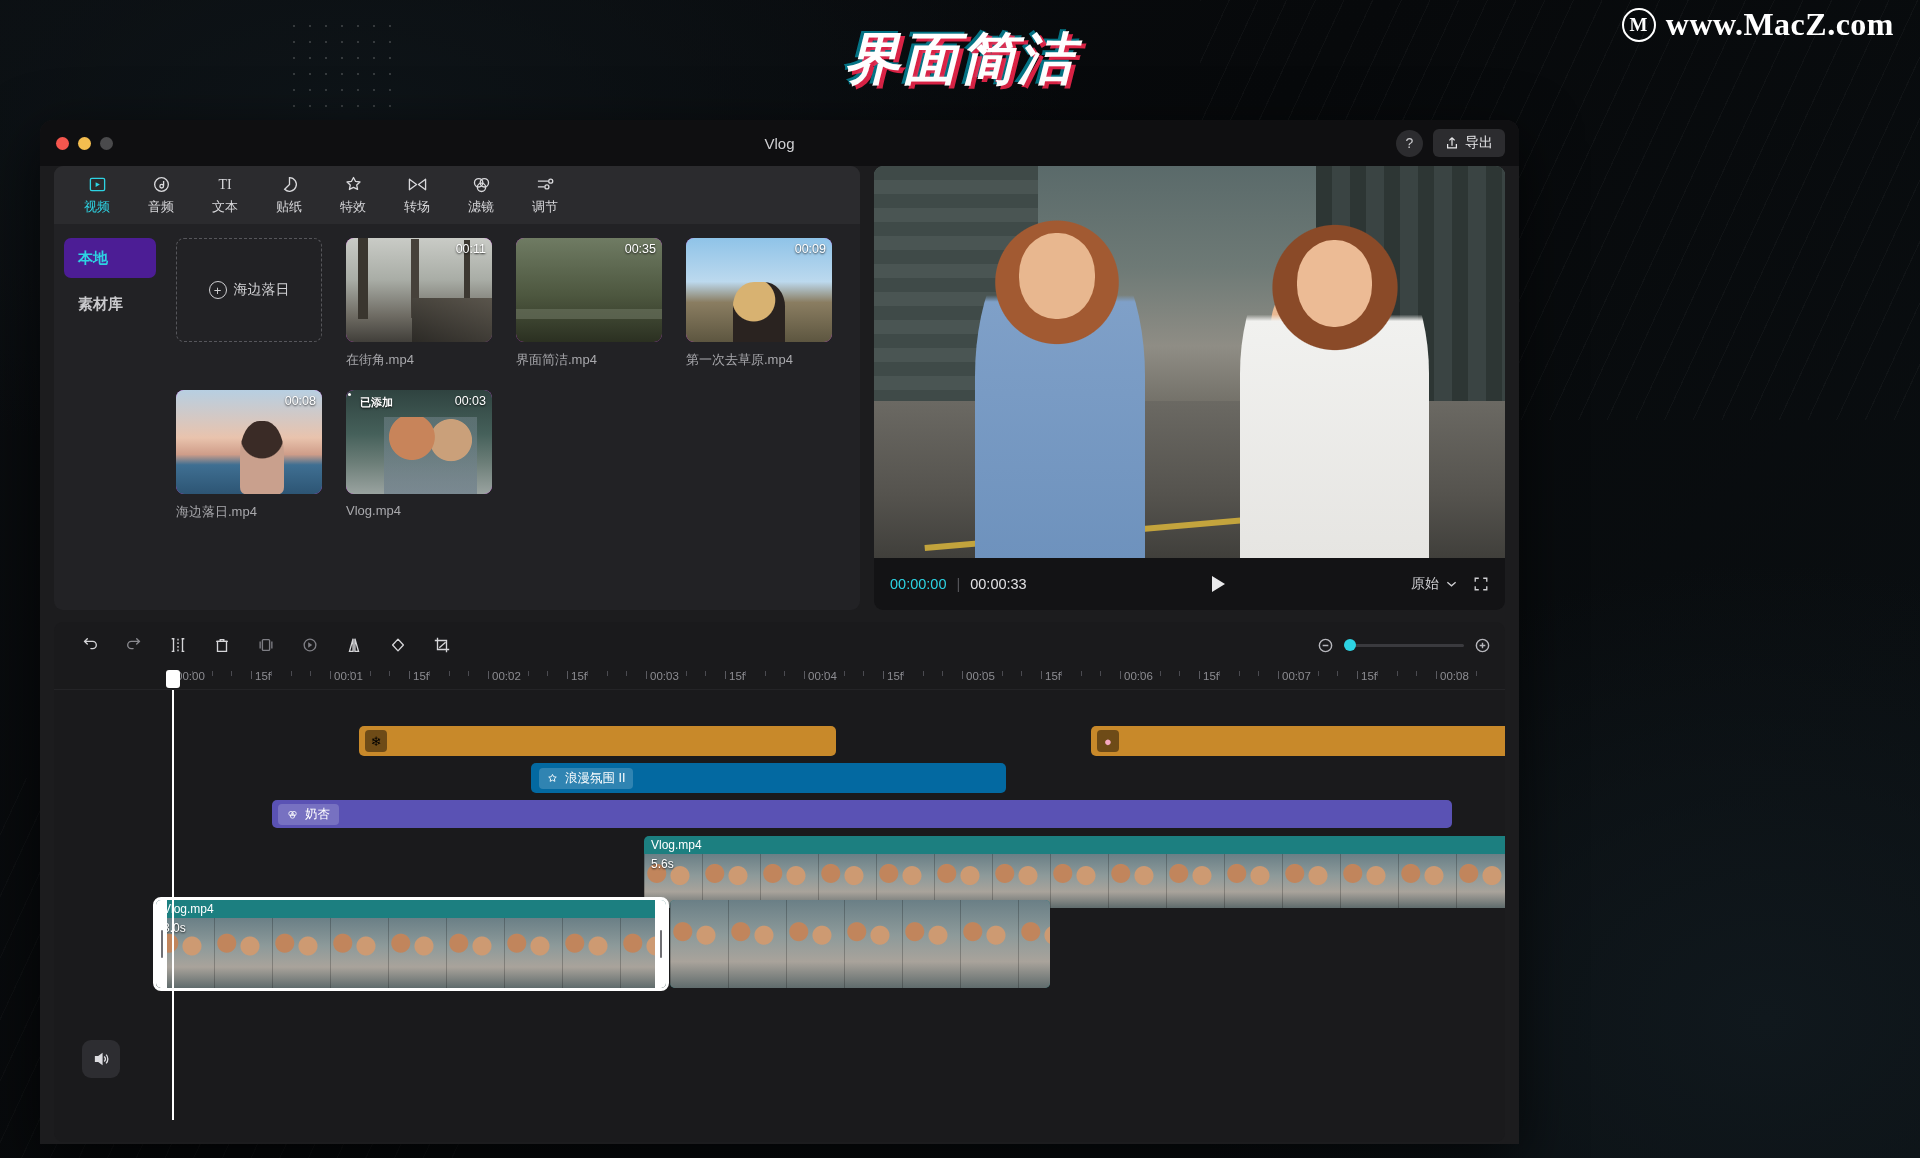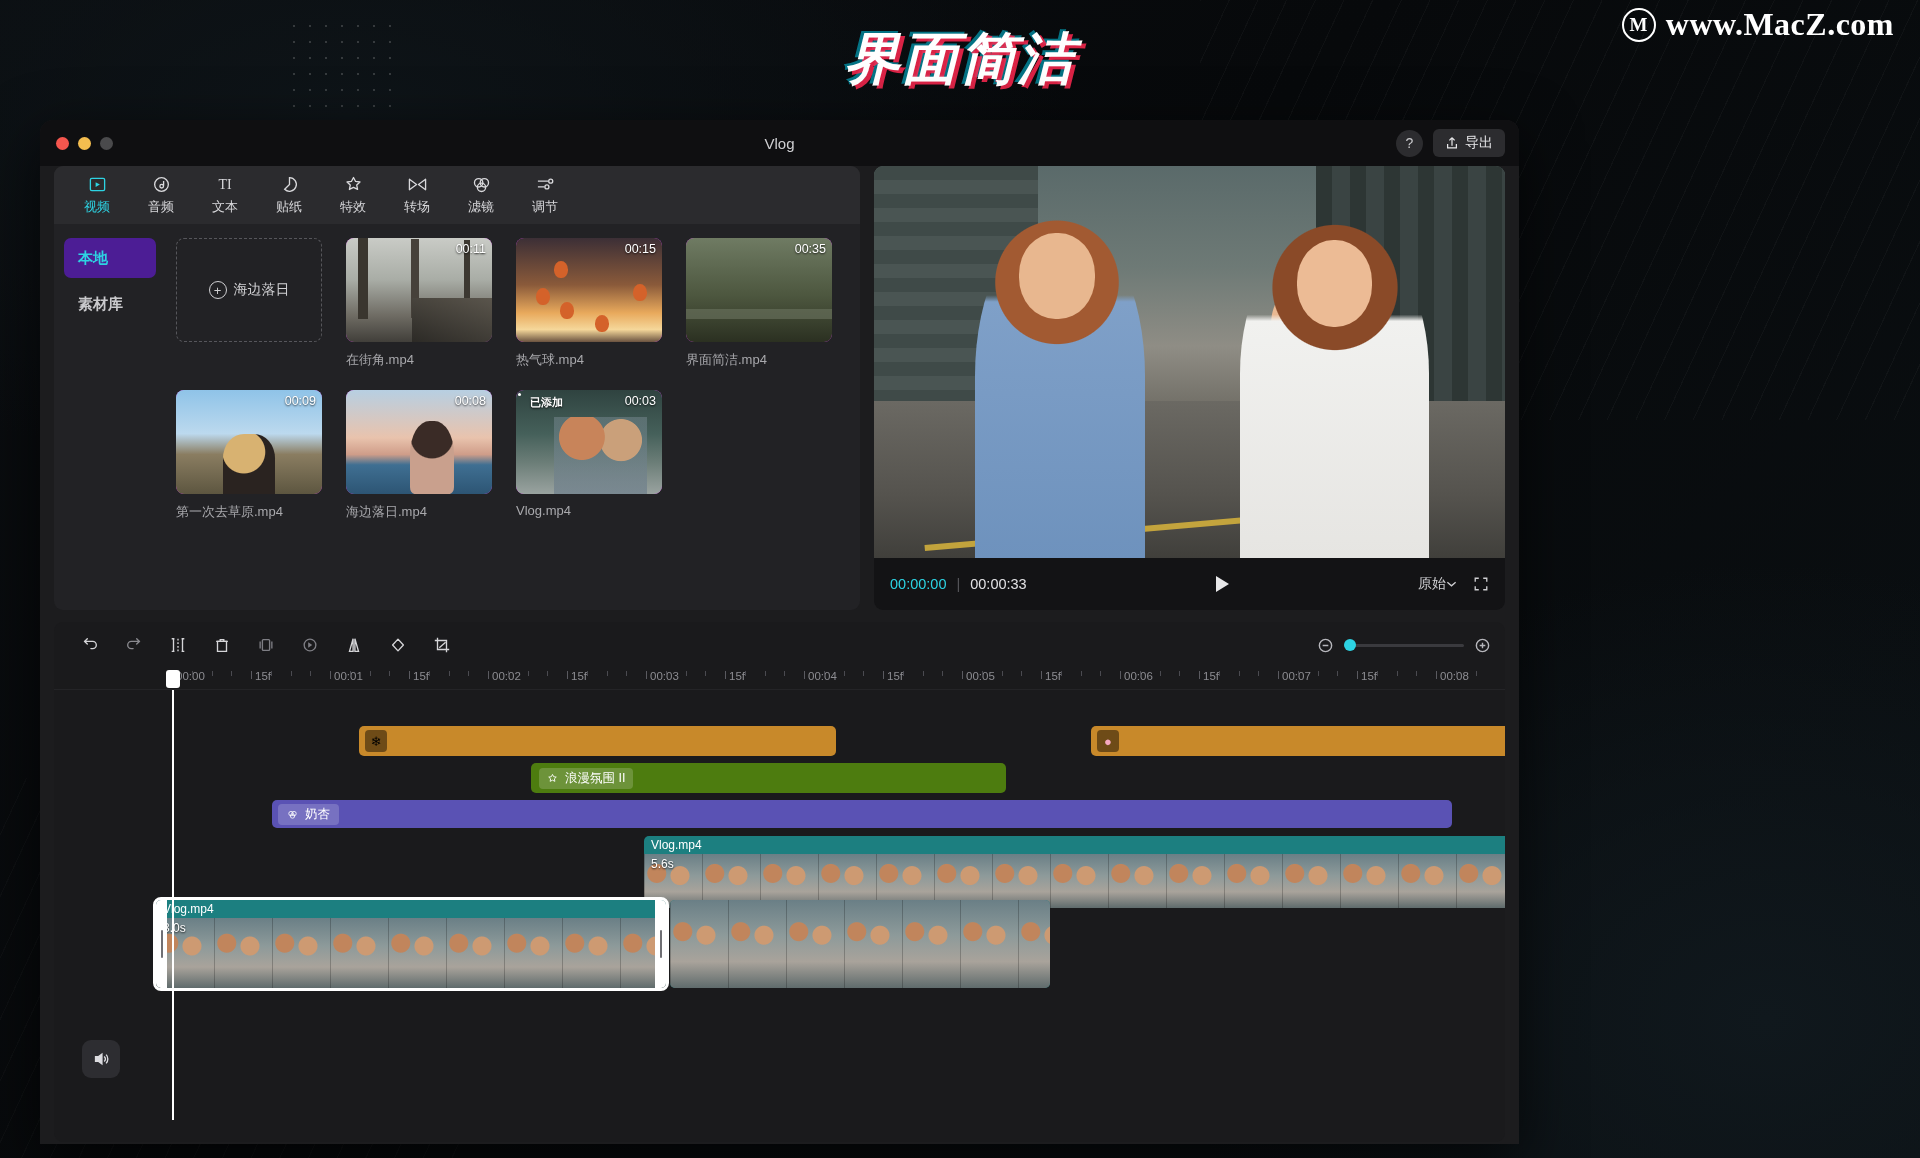--- a/index.html
+++ b/index.html
@@ -237,21 +237,21 @@
 
   .pv-bar {
     height: 52px; display: flex; align-items: center; padding: 0 16px; gap: 10px;
   }
   .tc-cur { color: #2dd3e3; font-size: 14.5px; }
   .tc-sep { color: #56565a; font-size: 14.5px; }
   .tc-tot { color: #e2e2e5; font-size: 14.5px; }
   .pv-play { flex: 1; display: flex; align-items: center; justify-content: center; }
   .tri { width: 0; height: 0; border-left: 13px solid #e8e8ea; border-top: 8px solid transparent; border-bottom: 8px solid transparent; }
   .pv-right { display: flex; align-items: center; gap: 16px; color: #cfcfd2; font-size: 14px; }
-  .ratio { display: flex; align-items: center; }
+  .ratio { display: flex; align-items: center; gap: 7px; }
 
   
   .timeline {
     margin: 12px 14px 0 14px; height: 520px;
     background: #1a1a1c; border-radius: 9px; overflow: hidden; position: relative;
   }
   .tl-toolbar { height: 46px; display: flex; align-items: center; padding: 0 14px; gap: 0; }
   .tl-btn { width: 44px; height: 34px; display: flex; align-items: center; justify-content: center; }
   .tl-zoom { margin-left: auto; display: flex; align-items: center; gap: 10px; }
   .zbar { width: 120px; height: 3px; background: #3a3a3e; border-radius: 2px; position: relative; }
@@ -266,21 +266,21 @@
   .rtick span { position: absolute; left: 4px; top: -1px; white-space: nowrap; }
   .rtick.minor .bar { height: 5px; background: #4a4a50; }
 
   .tracks { position: relative; height: 430px; }
   .clip { position: absolute; border-radius: 5px; overflow: hidden; }
   .clip-sticker { background: #c8892a; height: 30px; }
   .clip-sticker .badge {
     position: absolute; left: 6px; top: 4px; width: 22px; height: 22px;
     background: rgba(0,0,0,0.45); border-radius: 4px; display: flex; align-items: center; justify-content: center;
   }
-  .clip-effect { background: #4d7c0f; height: 30px; display:flex; align-items:center; }
+  .clip-effect { background: #0369a1; height: 30px; display:flex; align-items:center; }
   .clip-effect .lbl {
     display: flex; align-items: center; gap: 7px; margin-left: 8px;
     background: rgba(255,255,255,0.18); border-radius: 4px; padding: 2px 8px;
     color: #fff; font-size: 12.5px;
   }
   .clip-filter { background: #5a52b4; height: 28px; display:flex; align-items:center; }
   .clip-filter .lbl {
     display: flex; align-items: center; gap: 7px; margin-left: 6px;
     background: rgba(255,255,255,0.18); border-radius: 4px; padding: 2px 9px;
     color: #fff; font-size: 12.5px;
@@ -465,33 +465,20 @@
             </div>
 
             <div class="media">
               <div class="thumb">
                 <div class="img art-street"></div>
                 <span class="dur">00:11</span>
               </div>
               <div class="mname">在街角.mp4</div>
             </div>
 
-            <div class="media">
-              <div class="thumb">
-                <div class="img art-balloon">
-                  <span class="b" style="left:26%;top:22%"></span>
-                  <span class="b" style="left:14%;top:48%"></span>
-                  <span class="b" style="left:30%;top:62%"></span>
-                  <span class="b" style="left:54%;top:74%"></span>
-                  <span class="b" style="left:80%;top:44%"></span>
-                </div>
-                <span class="dur">00:15</span>
-              </div>
-              <div class="mname">热气球.mp4</div>
-            </div>
 
             <div class="media">
               <div class="thumb">
                 <div class="img art-park"></div>
                 <span class="dur">00:35</span>
               </div>
               <div class="mname">界面简洁.mp4</div>
             </div>
 
             <div class="media">

